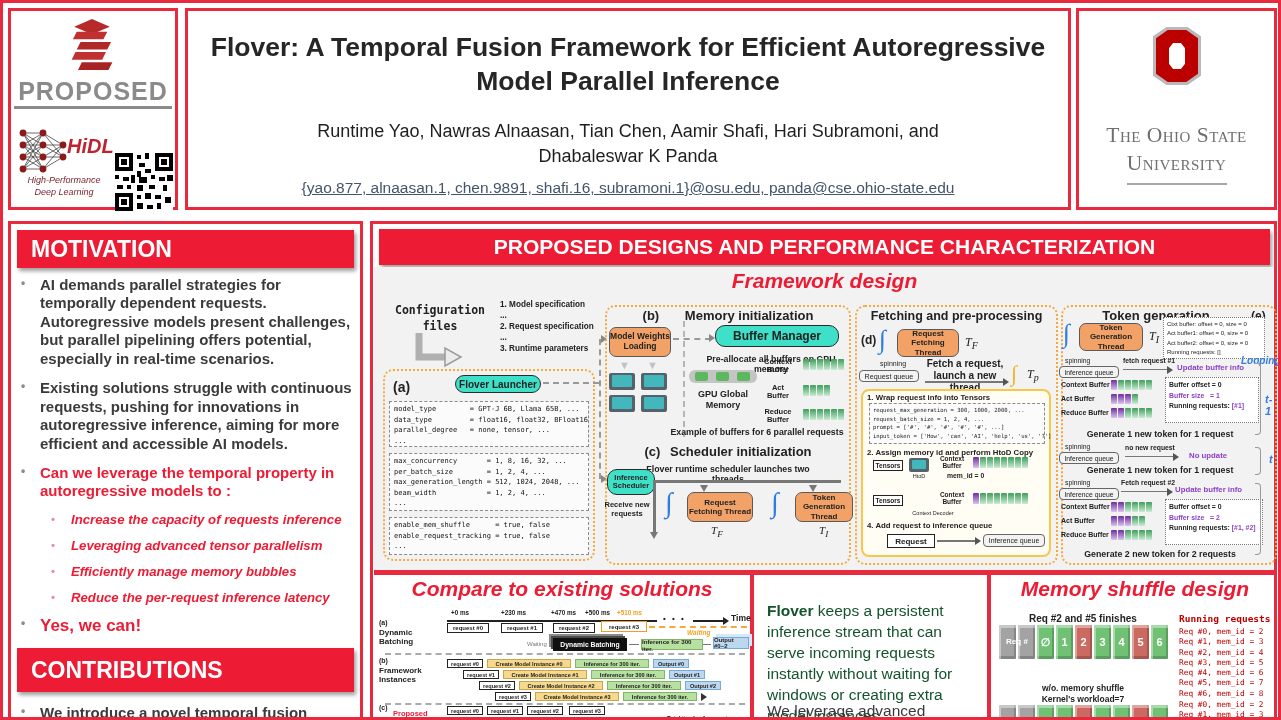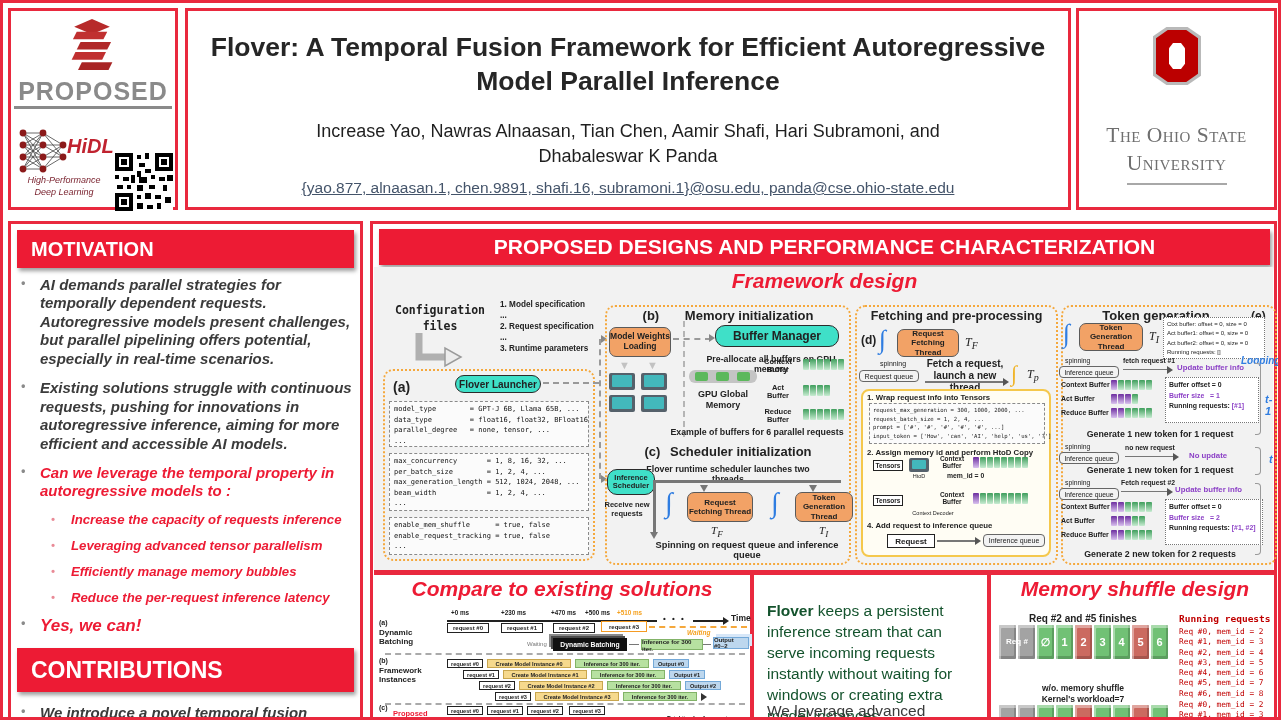--- a/index.html
+++ b/index.html
@@ -39,21 +39,21 @@
   .dashh{position:absolute;border-top:2px dashed #999}
   .dashv{position:absolute;border-left:2px dashed #999}
   .ar{position:absolute;width:0;height:0;border-top:4px solid transparent;border-bottom:4px solid transparent;border-left:6px solid #555}
   .ard{position:absolute;width:0;height:0;border-left:4px solid transparent;border-right:4px solid transparent;border-top:7px solid #777}
   .spin{position:absolute;color:#2f7de1;font-weight:bold;font-family:"Liberation Serif",serif;line-height:1}
   .gpu{position:absolute;background:#55616b;border-radius:2px}
   .gpu::after{content:"";position:absolute;inset:2px 3px 3px 3px;background:#43b8bc;border-radius:1px}
   .tsym{font-family:"Liberation Serif",serif;font-style:italic}
   .brk{position:absolute;border:1.5px solid #9a9a9a;border-left:none;border-radius:0 4px 4px 0}
   ul.mot{margin:0;padding:0;list-style:none}
-  ul.mot>li{position:relative;padding-left:27px;margin-bottom:11px;font-weight:bold;font-style:italic;
+  ul.mot>li{position:relative;padding-left:27px;margin-bottom:11px;font-weight:bold;
             font-size:15px;line-height:1.23;color:#3b3b3b}
   ul.mot>li::before{content:"•";position:absolute;left:8px;top:0;color:#8a8a8a;font-size:12px}
   ul.mot>li.redli{color:#ed1b34}
   ul.sub{margin:4px 0 0 0;padding:0;list-style:none}
   ul.sub>li{position:relative;padding-left:30px;margin:0 0 11px 28px;font-size:13.2px;color:#ed1b34;
             font-weight:bold;font-style:italic}
   ul.sub>li::before{content:"•";position:absolute;left:10px;top:1px;color:#e98a96;font-size:11px}
   .blkrow{display:flex;gap:2px}
   .blk{width:17px;height:34px;display:flex;align-items:center;justify-content:center;color:#fff;
        font-weight:bold;font-size:11px;border-radius:1px;
@@ -156,40 +156,40 @@
         <rect x="11" y="25" width="3" height="3"></rect>
           <rect x="16" y="26" width="3" height="2"></rect>
           <rect x="21" y="25" width="2" height="3"></rect>
       </g>
     </svg>
   </div>
 
   <div class="frame" style="left:182px;top:5px;width:886px;height:202px">
     <div class="abs b c pre" style="left:18px;top:20px;width:844px;font-size:26.5px;color:#262626;line-height:1.28">Flover: A Temporal Fusion Framework for Efficient Autoregressive
 Model Parallel Inference</div>
-    <div class="abs c pre" style="left:48px;top:108px;width:784px;font-size:18px;color:#1f1f1f;line-height:1.4">Increase Yao, Nawras Alnaasan, Tian Chen, Aamir Shafi, Hari Subramoni, and
+    <div class="abs c pre" style="left:48px;top:108px;width:784px;font-size:18px;color:#1f1f1f;line-height:1.4">Runtime Yao, Nawras Alnaasan, Tian Chen, Aamir Shafi, Hari Subramoni, and
 Dhabaleswar K Panda</div>
     <div class="abs c" style="left:18px;top:168px;width:844px;font-size:15.5px;color:#44546a;text-decoration:underline">{yao.877, alnaasan.1, chen.9891, shafi.16, subramoni.1}@osu.edu, panda@cse.ohio-state.edu</div>
   </div>
 
   <div class="frame" style="left:1073px;top:5px;width:201px;height:202px">
     <div class="abs" style="left:74px;top:16px;width:48px;height:58px;background:#b9b9b9;
          clip-path:polygon(28% 0,72% 0,100% 16%,100% 84%,72% 100%,28% 100%,0 84%,0 16%)">
       <div class="abs" style="left:3px;top:3px;width:42px;height:52px;background:#bb0000;
            clip-path:polygon(28% 0,72% 0,100% 16%,100% 84%,72% 100%,28% 100%,0 84%,0 16%)"></div>
       <div class="abs" style="left:16px;top:16px;width:16px;height:26px;background:#fff;
            clip-path:polygon(25% 0,75% 0,100% 20%,100% 80%,75% 100%,25% 100%,0 80%,0 20%)"></div>
     </div>
     <div class="abs c serif" style="left:0;top:112px;width:195px;font-size:21.5px;color:#6f6f6f;font-variant:small-caps;letter-spacing:.5px">The Ohio State</div>
     <div class="abs c serif" style="left:0;top:140px;width:195px;font-size:21.5px;color:#6f6f6f;font-variant:small-caps;letter-spacing:.5px">University</div>
     <div class="abs" style="left:48px;top:172px;width:100px;height:2px;background:#a8a8a8"></div>
   </div>
 
   <div class="frame" style="left:5px;top:218px;width:355px;height:505px">
-    <div class="banner" style="left:6px;top:6px;width:337px;height:38px;font-size:20px;padding-left:14px">MOTIVATION</div>
+    <div class="banner" style="left:6px;top:6px;width:337px;height:38px;font-size:23px;padding-left:14px">MOTIVATION</div>
     <div class="abs" style="left:2px;top:52px;width:345px">
       <ul class="mot">
         <li>AI demands parallel strategies for temporally dependent requests. Autoregressive models present challenges, but parallel pipelining offers potential, especially in real-time scenarios.</li>
         <li>Existing solutions struggle with continuous requests, pushing for innovations in autoregressive inference, aiming for more efficient and accessible AI models.</li>
         <li class="redli">Can we leverage the temporal property in autoregressive models to :</li>
       </ul>
       <ul class="sub">
         <li>Increase the capacity of requests inference</li>
         <li>Leveraging advanced tensor parallelism</li>
         <li>Efficiently manage memory bubbles</li>
@@ -316,21 +316,20 @@
   <div class="ard" style="left:647px;top:529px"></div>
   <div class="ard" style="left:697px;top:482px"></div>
   <div class="ard" style="left:806px;top:482px"></div>
   <div class="abs b c" style="left:598px;top:498px;width:52px;font-size:7.5px;line-height:1.15">Receive new requests</div>
   <span class="spin" style="left:662px;top:486px;font-size:28px">∫</span>
   <div class="orange-box" style="left:684px;top:489px;width:66px;height:30px;font-size:8px">Request Fetching Thread</div>
   <span class="abs tsym" style="left:708px;top:521px;font-size:11px"><span>T</span><sub>F</sub></span>
   <span class="spin" style="left:768px;top:486px;font-size:28px">∫</span>
   <div class="orange-box" style="left:792px;top:489px;width:58px;height:30px;font-size:8px">Token Generation Thread</div>
   <span class="abs tsym" style="left:816px;top:521px;font-size:11px"><span>T</span><sub>I</sub></span>
-  <div class="abs b c" style="left:648px;top:537px;width:192px;font-size:9.3px">Spinning on request queue and inference queue</div>
 
   <div class="panel" style="left:852px;top:302px;width:203px;height:260px"></div>
   <div class="abs b c" style="left:852px;top:306px;width:203px;font-size:12.5px">Fetching and pre-processing</div>
   <span class="abs b" style="left:858px;top:330px;font-size:12px">(d)</span>
   <span class="spin" style="left:876px;top:324px;font-size:26px">∫</span>
   <div class="orange-box" style="left:894px;top:326px;width:62px;height:28px;font-size:8px">Request Fetching Thread</div>
   <span class="abs tsym" style="left:962px;top:332px;font-size:12px"><span>T</span><sub>F</sub></span>
   <div class="abs c" style="left:868px;top:357px;width:44px;font-size:7px">spinning</div>
   <div class="smallbox" style="left:856px;top:367px;width:60px;height:12px;font-size:7.2px">Request queue</div>
   <div class="abs b c pre" style="left:920px;top:355px;width:84px;font-size:10px;line-height:1.2">Fetch a request,

